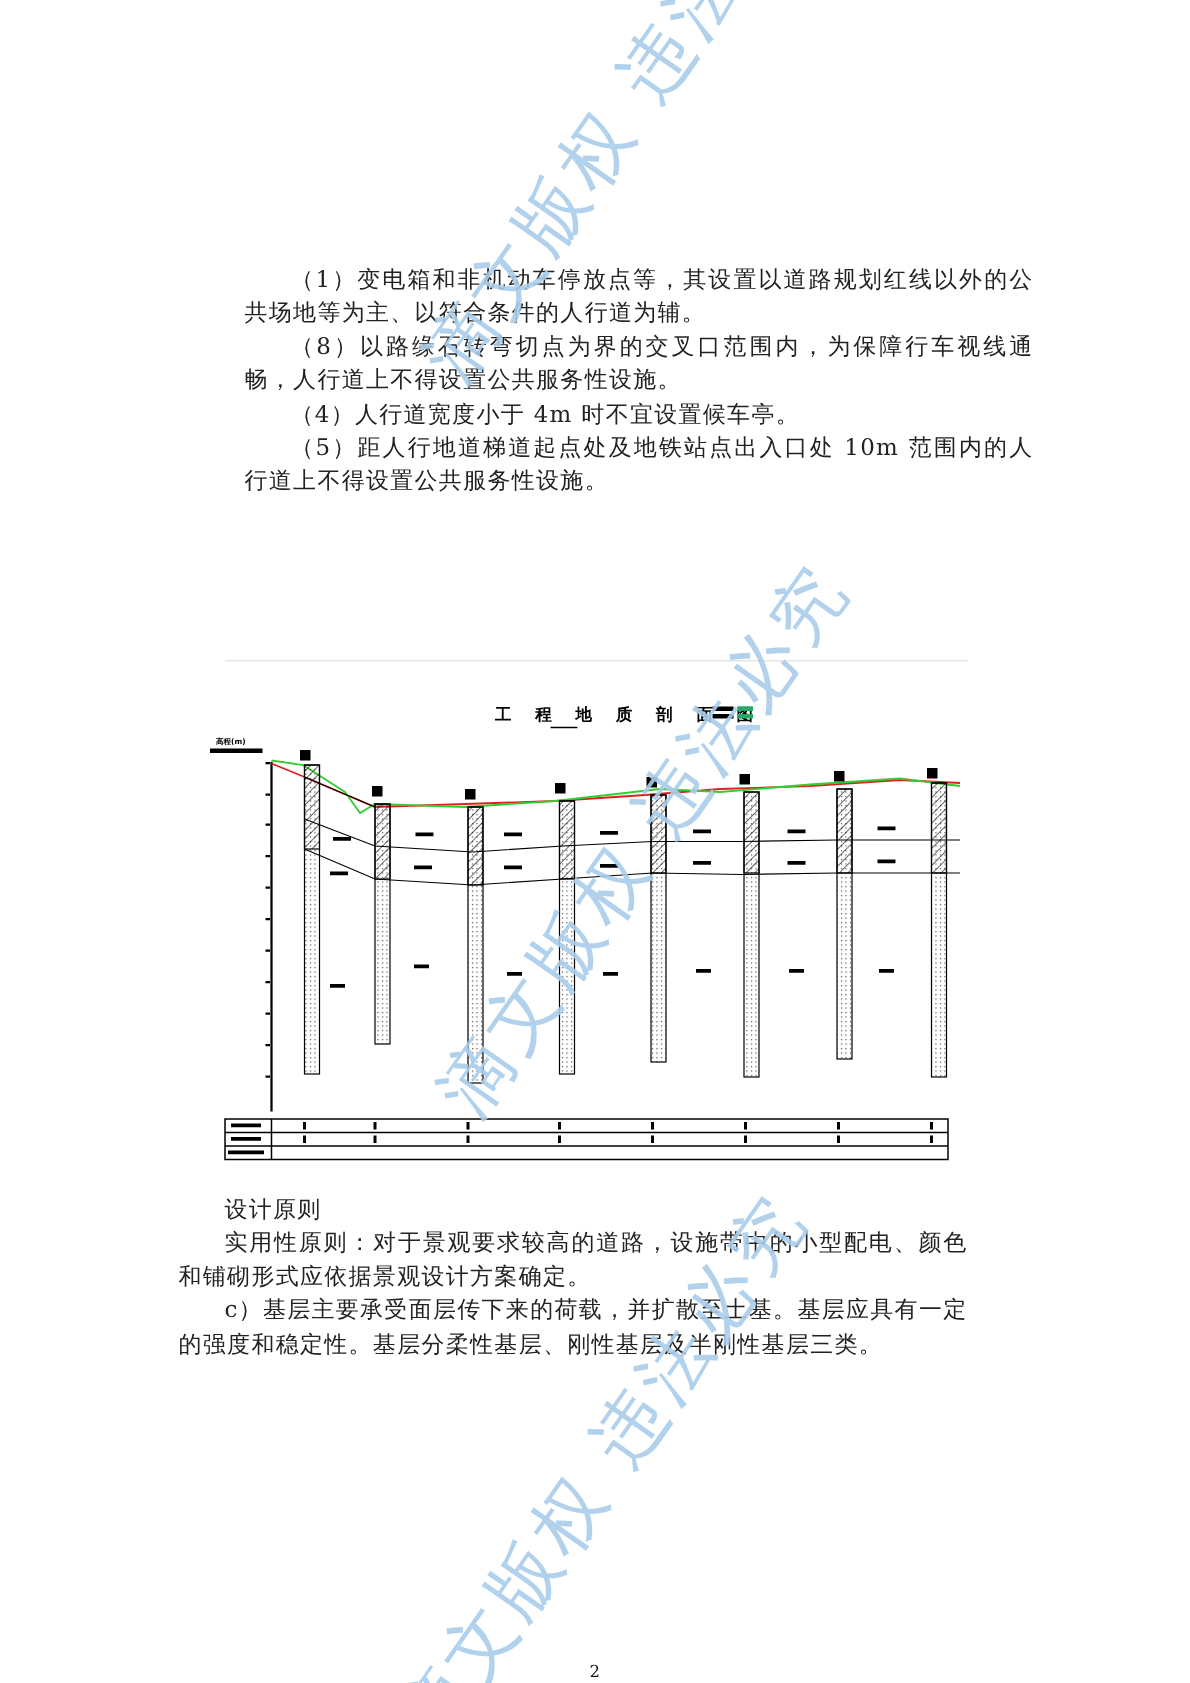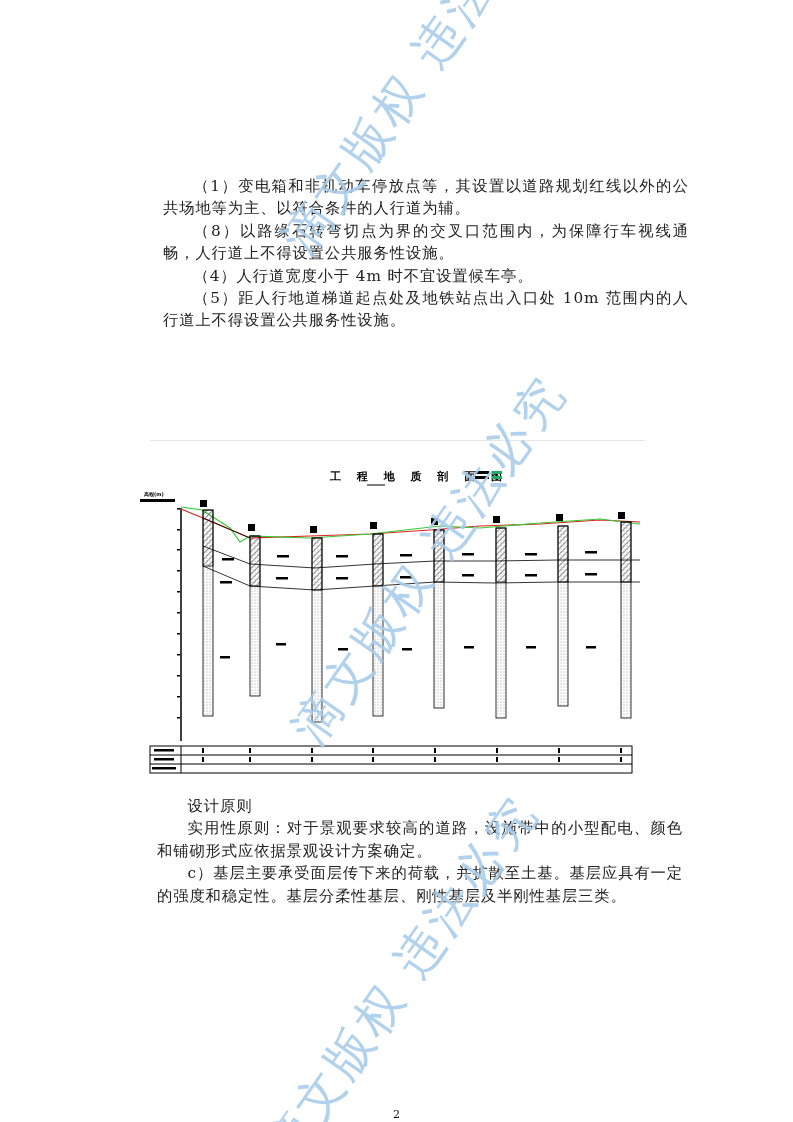--- a/index.html
+++ b/index.html
@@ -1,21 +1,21 @@
 <!DOCTYPE html>
 <html><head>
 <meta charset="utf-8">
 <style>
   html, body { margin: 0; padding: 0; background: #ffffff; }
   body { width: 793px; height: 1122px; position: relative; overflow: hidden;
          font-family: "DejaVu Serif", "Liberation Serif", serif; color: #222; }
   .text-block { position: absolute; left: 119px; width: 526px; font-size: 15.3px; line-height: 22.4px; letter-spacing: 0.9px; }
   .text-block p { margin: 0; text-indent: 2em; text-align: justify; }
   #block1 { top: 175px; margin-left: 44px; }
-  #block2 { top: 795px; margin-left: 38px; }
+  #block2 { top: 795px; }
   .rule { position: absolute; left: 150px; top: 440px; width: 495px; height: 1px; background: #e6e6e6; }
   .figure { position: absolute; left: 140px; top: 458px; width: 520px; height: 320px; }
   .page-number { position: absolute; top: 1108px; left: 0; width: 793px; text-align: center; font-size: 11px; color: #111; }
   .watermark { position: absolute; font-family: "DejaVu Sans", sans-serif; font-size: 48px; color: #a9cdea; opacity: 0.9;
                transform: rotate(-55deg); transform-origin: left top; white-space: nowrap; pointer-events: none; letter-spacing: 4px; }
 </style>
 </head>
 <body>
 
 <div class="text-block" id="block1">

